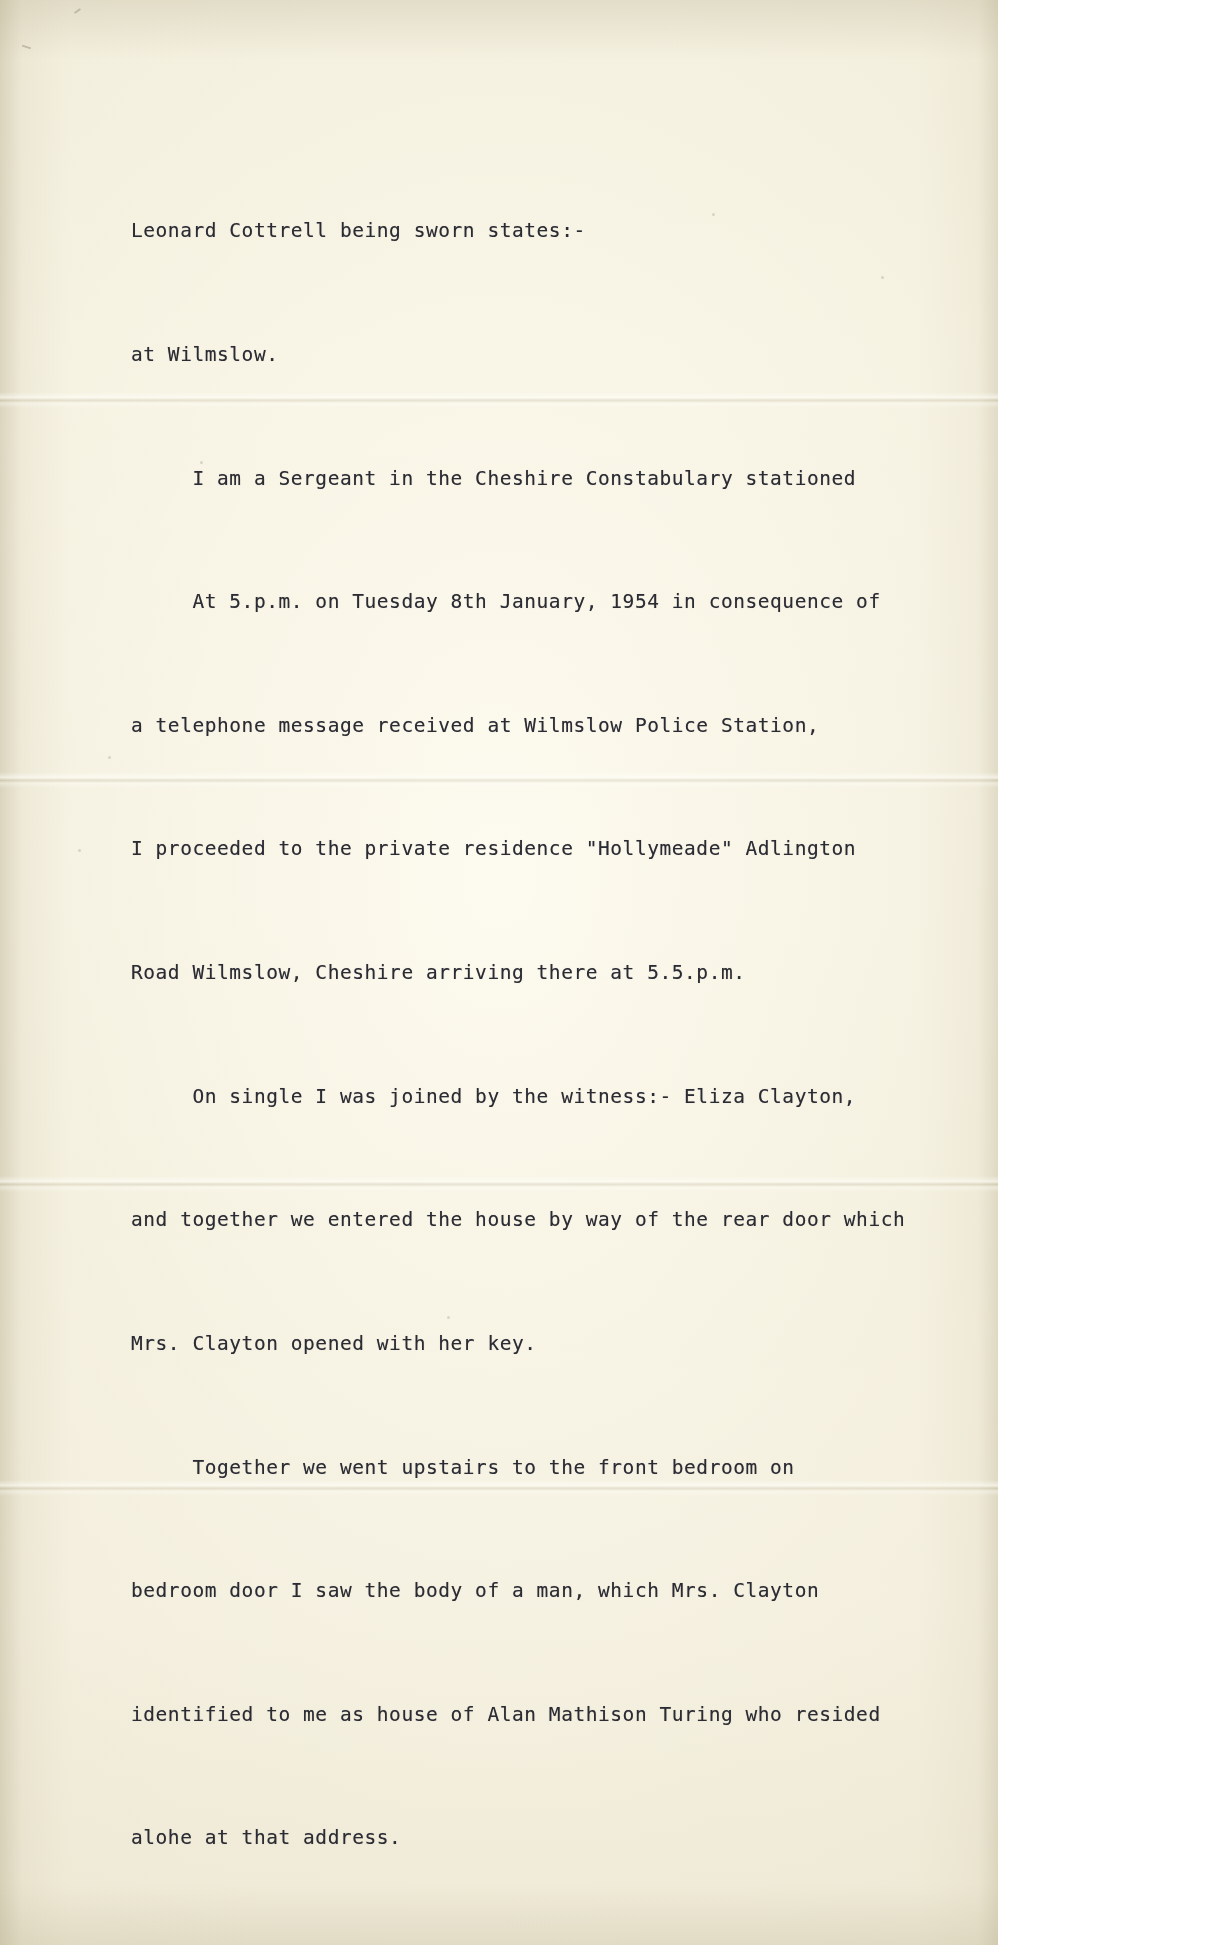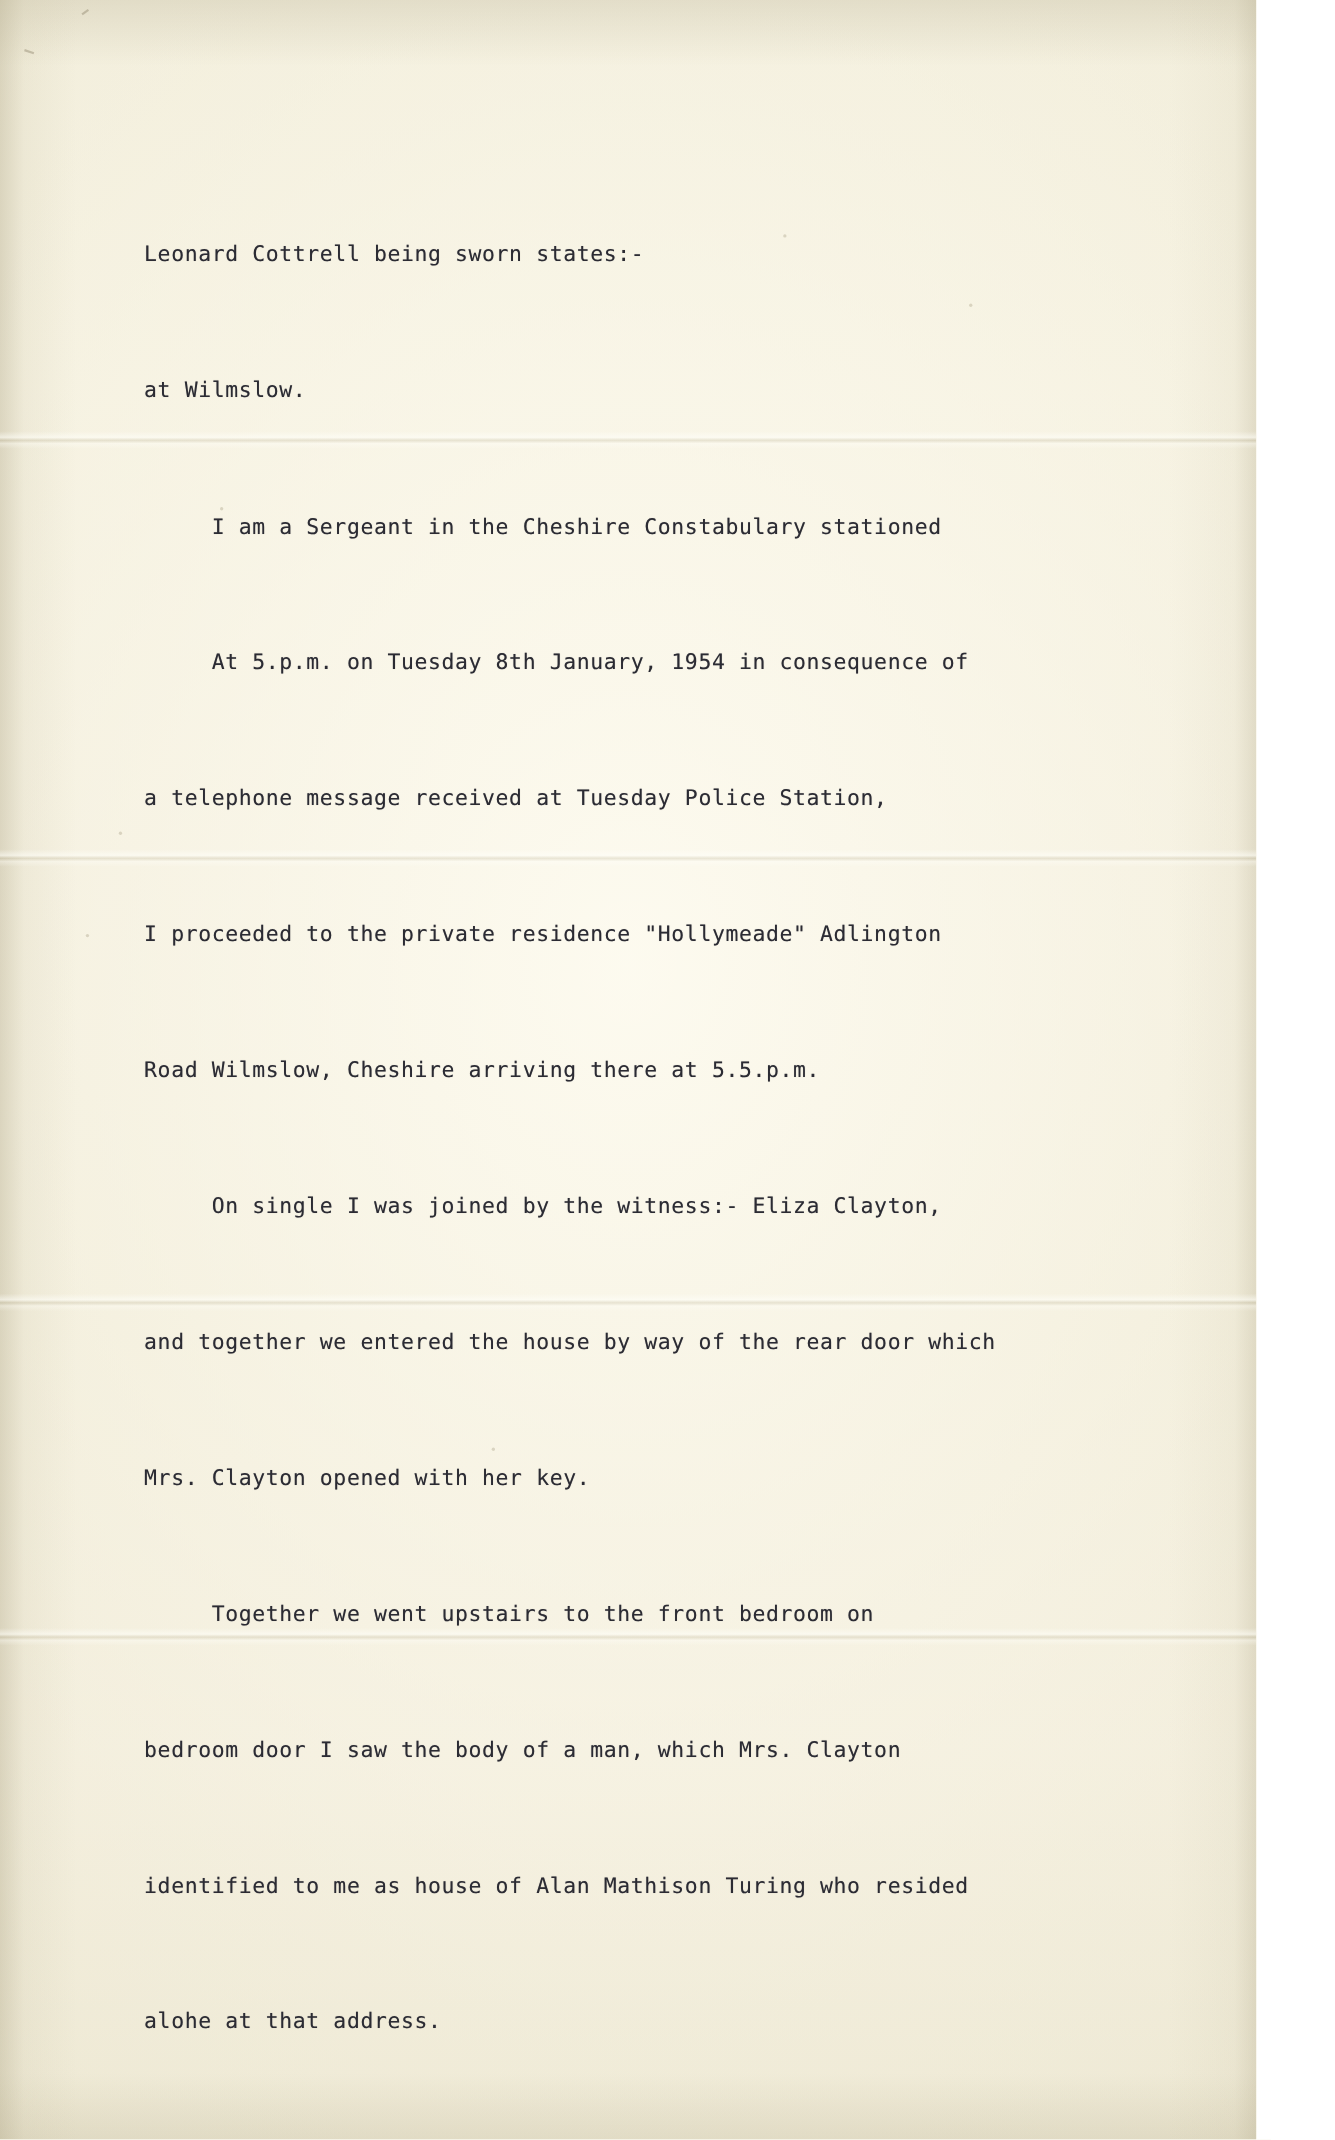--- a/index.html
+++ b/index.html
@@ -3,21 +3,21 @@
 <meta charset="utf-8">
 <style>
   html, body {
     margin: 0;
     padding: 0;
     background: #ffffff;
   }
 
   .page {
     position: relative;
-    width: 1142px;
+    width: 998px;
     height: 1945px;
     overflow: hidden;
     background: #f3efdd;
     background-image:
       radial-gradient(ellipse 120% 90% at 50% 45%, rgba(255,253,243,0.85) 0%, rgba(247,243,226,0.35) 55%, rgba(232,226,202,0.45) 100%),
       linear-gradient(180deg, #f2eedc 0%, #f4f0df 18%, #f1ecda 40%, #efead6 62%, #f2eddc 82%, #ece7d2 100%);
   }
 
   
   .vignette {
@@ -102,21 +102,21 @@
   <div class="blotch" style="top:461px; left:200px; width:3px; height:3px;"></div>
   <div class="blotch" style="top:756px; left:108px; width:3px; height:3px;"></div>
   <div class="blotch" style="top:849px; left:78px; width:3px; height:3px;"></div>
   <div class="blotch" style="top:1316px; left:447px; width:3px; height:3px;"></div>
 
   <div class="typescript">
     <div class="line">Leonard Cottrell being sworn states:-</div>
     <div class="line">at Wilmslow.</div>
     <div class="line">     I am a Sergeant in the Cheshire Constabulary stationed</div>
     <div class="line">     At 5.p.m. on Tuesday 8th January, 1954 in consequence of</div>
-    <div class="line">a telephone message received at Tuesday Police Station,</div>
+    <div class="line">a telephone message received at Wilmslow Police Station,</div>
     <div class="line">I proceeded to the private residence "Hollymeade" Adlington</div>
     <div class="line">Road Wilmslow, Cheshire arriving there at 5.5.p.m.</div>
     <div class="line">     On single I was joined by the witness:- Eliza Clayton,</div>
     <div class="line">and together we entered the house by way of the rear door which</div>
     <div class="line">Mrs. Clayton opened with her key.</div>
     <div class="line">     Together we went upstairs to the front bedroom on</div>
     <div class="line">bedroom door I saw the body of a man, which Mrs. Clayton</div>
     <div class="line">identified to me as house of Alan Mathison Turing who resided</div>
     <div class="line">alohe at that address.</div>
     

